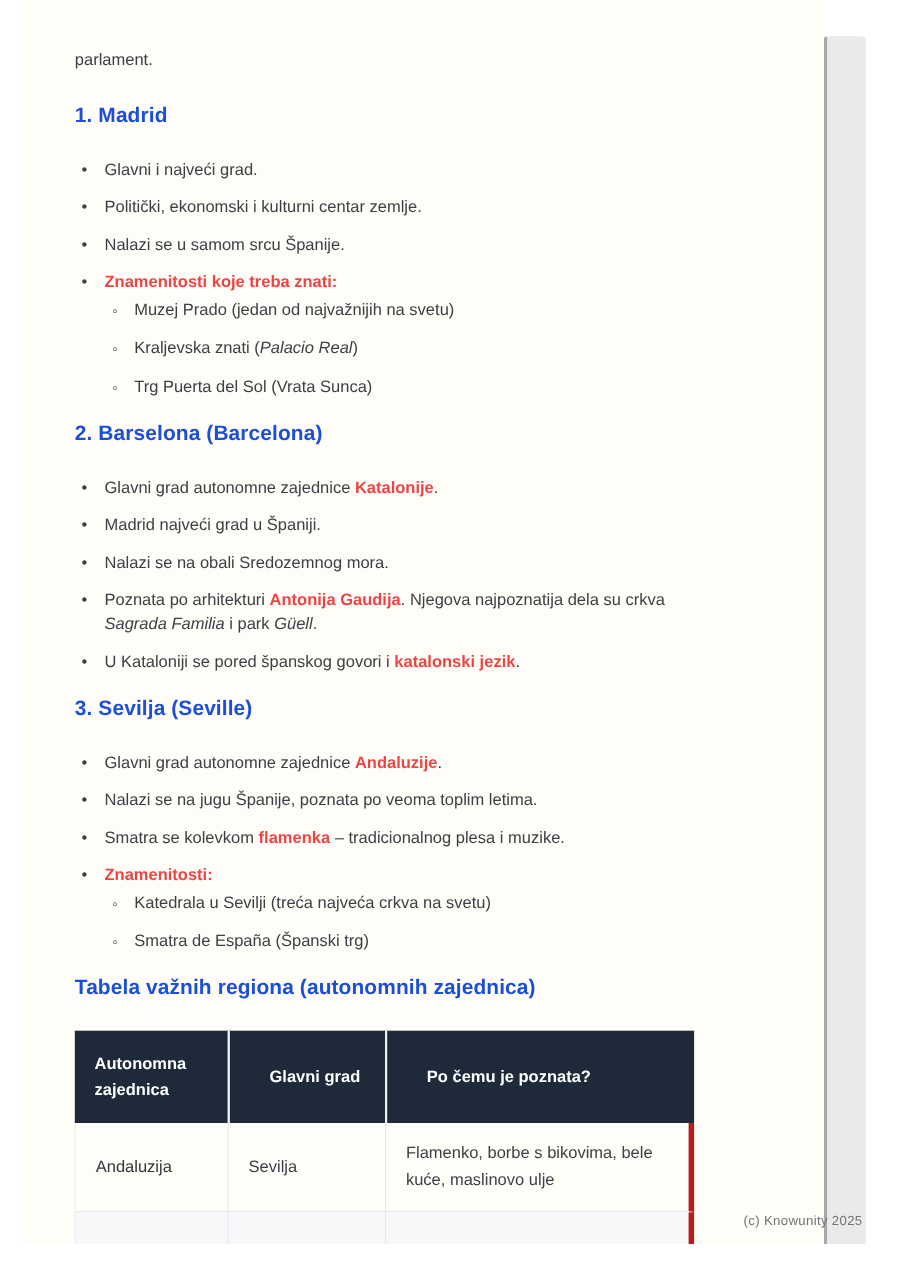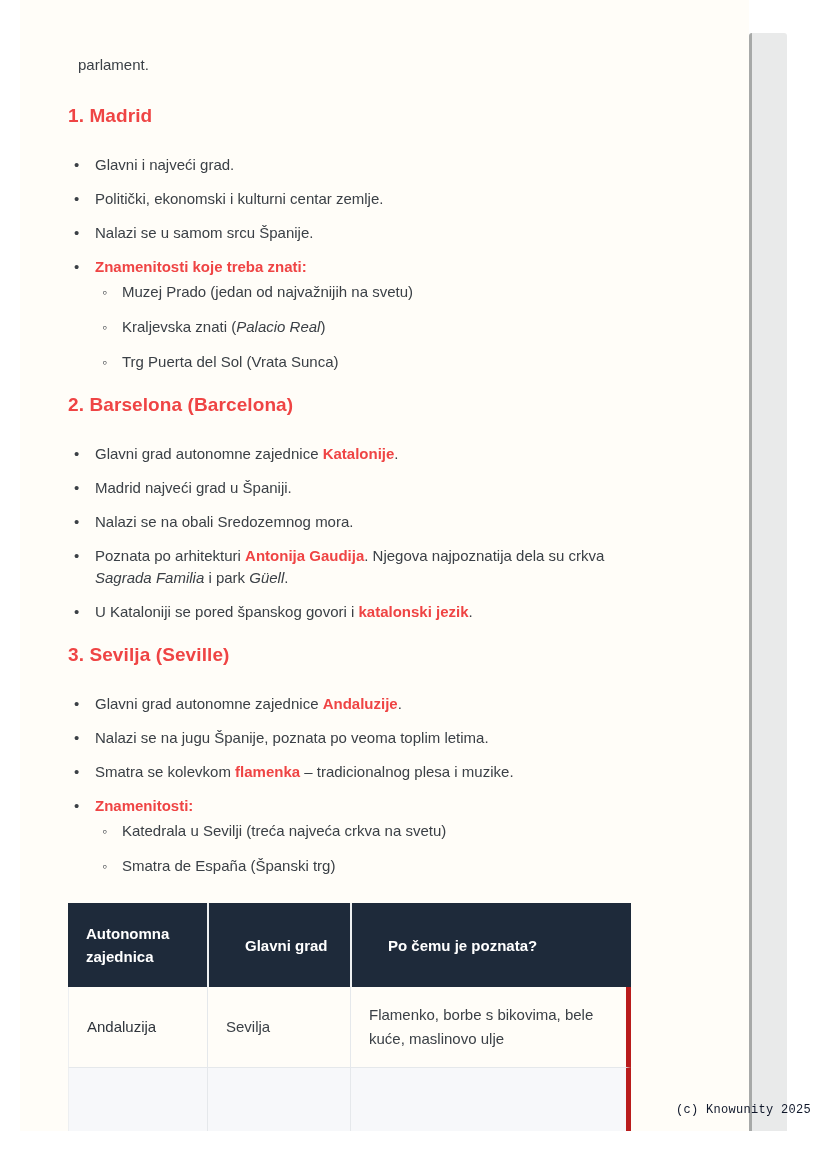--- a/index.html
+++ b/index.html
@@ -16,25 +16,25 @@
     background: #fffdf8;
     overflow: hidden;
   }
   .content {
     position: relative;
     margin-left: 48px;
     width: 565px;
     color: #3b4046;
     font-size: 15px;
   }
-  .intro { margin: 10px; padding-top: 44px; line-height: 22px; }
+  .intro { margin: 0; padding-top: 44px; line-height: 22px; }
   h2 {
     margin: 20px 0 0 0;
     font-size: 19px; line-height: 24px; font-weight: 700;
-    color: #ef4444; letter-spacing: 0.1px;
+    color: #1d4ed8; letter-spacing: 0.1px;
   }
   h2.first { margin-top: 28px; }
   ul { list-style: none; margin: 26px 0 0 0; padding: 0; }
   li {
     position: relative; padding-left: 27px; margin-bottom: 12px;
     line-height: 22px; max-width: 540px;
   }
   li::before { content: "\2022"; position: absolute; left: 6px; top: 0; color: #3b4046; }
   ul.sub { margin: 3px 0 0 0; }
   ul.sub li { margin-bottom: 13px; }
@@ -67,22 +67,22 @@
   .scrollbar {
     position: absolute; left: 749px; top: 33px;
     width: 38px; height: 1098px;
     background: #e9eaea;
     border-left: 3px solid #a7a9a8;
     border-radius: 3px 3px 0 0;
   }
   .watermark {
     position: absolute; left: 676px; top: 1103px;
     font-size: 12px; letter-spacing: 0.3px;
-    color: #0f172a; z-index: 3;
-    font-family: Liberation Mono, monospace;
+    color: #737373; z-index: 3;
+    font-family: Liberation Sans, sans-serif;
   }
 </style>
 </head>
 <body>
 
 <div class="page">
   <div class="content">
 
     <p class="intro">parlament.</p>
 
@@ -117,20 +117,21 @@
       <li><span>Smatra se kolevkom </span><span class="b">flamenka</span><span> – tradicionalnog plesa i muzike.</span></li>
       <li>
         <span class="b">Znamenitosti:</span>
         <ul class="sub">
           <li><span>Katedrala u Sevilji (treća najveća crkva na svetu)</span></li>
           <li><span>Smatra de España (Španski trg)</span></li>
         </ul>
       </li>
     </ul>
 
+    <h2>Tabela važnih regiona (autonomnih zajednica)</h2>
 
     <table>
       <colgroup>
         <col style="width:139px">
         <col style="width:143px">
         <col style="width:281px">
       </colgroup>
       <thead>
         <tr>
           <th>Autonomna zajednica</th>

